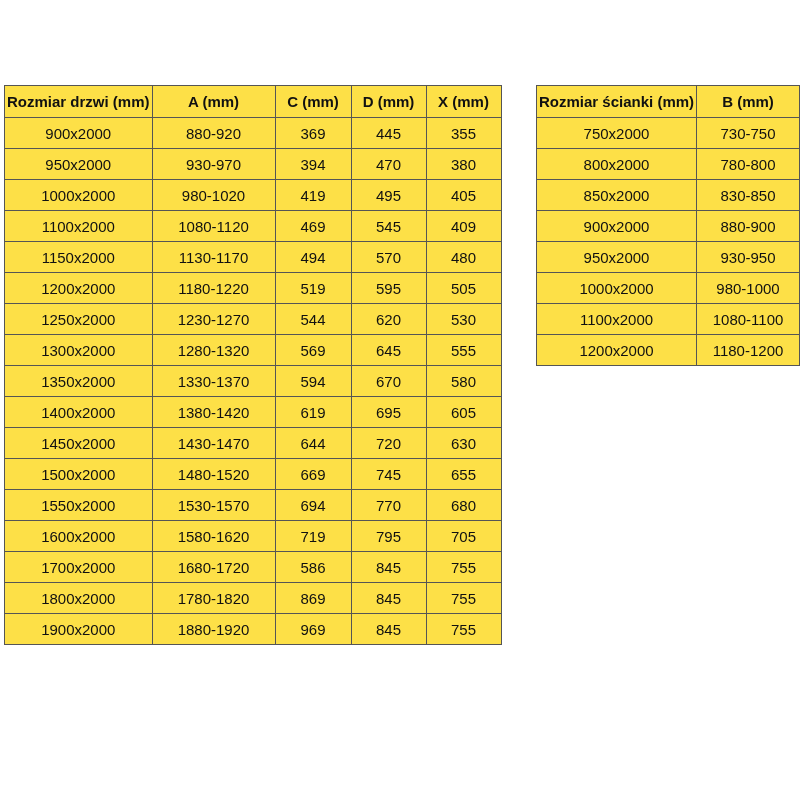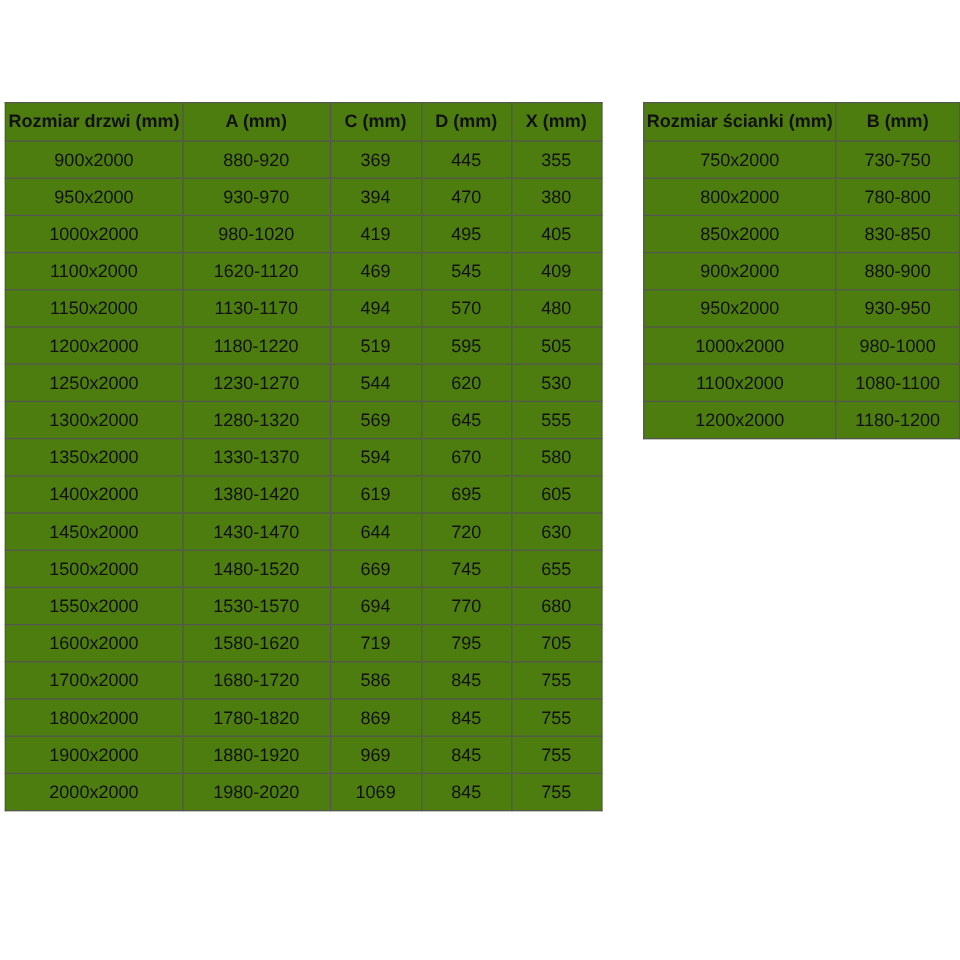--- a/index.html
+++ b/index.html
@@ -12,21 +12,21 @@
     width: 800px;
     height: 800px;
     background: #ffffff;
     font-family: "Liberation Sans", sans-serif;
     overflow: hidden;
   }
   table.spec {
     position: absolute;
     border-collapse: collapse;
     table-layout: fixed;
-    background: #4d7c0f;
+    background: #fde047;
   }
   table.spec.t-left  { left: 4px;   top: 85px; }
   table.spec.t-right { left: 536px; top: 85px; }
   table.spec th,
   table.spec td {
     border: 1px solid #555555;
     text-align: center;
     vertical-align: middle;
     font-size: 15px;
     color: #111111;
@@ -82,21 +82,21 @@
         </tr>
         <tr>
           <td>1000x2000</td>
           <td>980-1020</td>
           <td>419</td>
           <td>495</td>
           <td>405</td>
         </tr>
         <tr>
           <td>1100x2000</td>
-          <td>1620-1120</td>
+          <td>1080-1120</td>
           <td>469</td>
           <td>545</td>
           <td>409</td>
         </tr>
         <tr>
           <td>1150x2000</td>
           <td>1130-1170</td>
           <td>494</td>
           <td>570</td>
           <td>480</td>
@@ -175,27 +175,20 @@
           <td>1800x2000</td>
           <td>1780-1820</td>
           <td>869</td>
           <td>845</td>
           <td>755</td>
         </tr>
         <tr>
           <td>1900x2000</td>
           <td>1880-1920</td>
           <td>969</td>
-          <td>845</td>
-          <td>755</td>
-        </tr>
-        <tr>
-          <td>2000x2000</td>
-          <td>1980-2020</td>
-          <td>1069</td>
           <td>845</td>
           <td>755</td>
         </tr>
       </tbody>
   </table>
 
   <table class="spec t-right">
     <colgroup>
         <col style="width: 142px;">
         <col style="width: 115px;">

